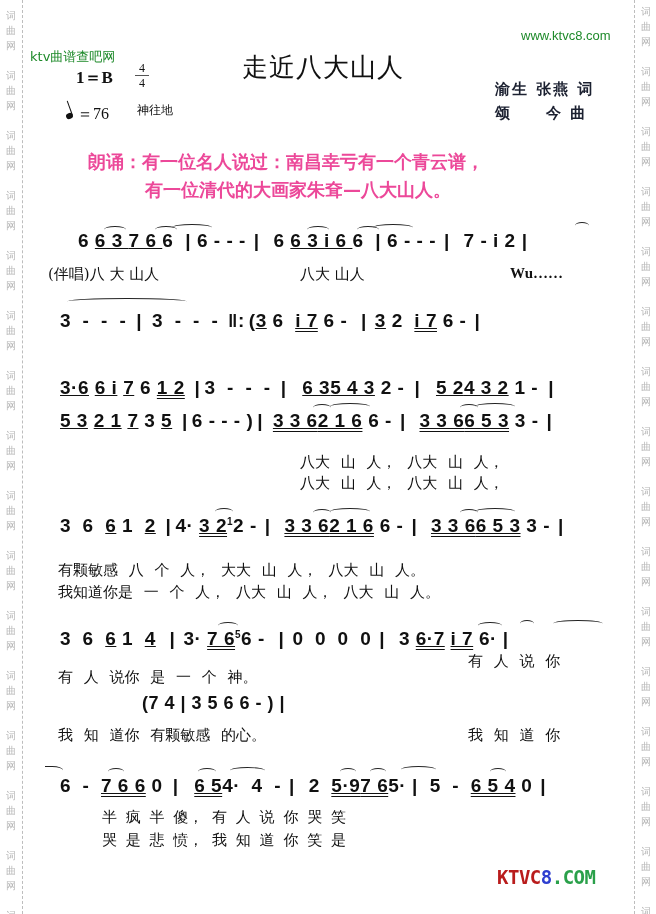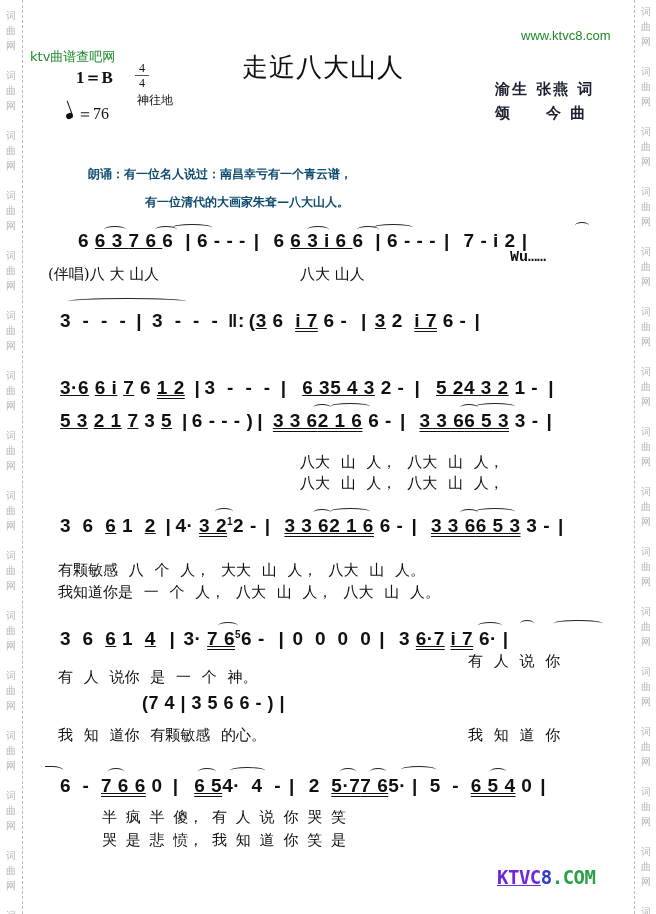--- a/index.html
+++ b/index.html
@@ -12,23 +12,23 @@
   .abs { position:absolute; white-space:nowrap; }
   .site-left { left:30px; top:32px; font-size:13px; color:#1e8a2a;margin-top:16px; }
   .site-right { left:521px; top:28px; font-size:13px; color:#1e8a2a; font-family:"Liberation Sans", sans-serif; }
   .title { left:242px; top:50px; font-size:26px; color:#111; letter-spacing:1px; }
   .key { left:76px; top:66px; font-size:17px; font-weight:bold; font-family:"Liberation Serif", serif; }
   .timesig { left:135px; top:62px; width:14px; text-align:center; font-size:12px; font-family:"Liberation Serif", serif; line-height:12px; }
   .timesig .bar { border-top:1px solid #555; margin:1px 0; }
   .tempo { left:66px; top:104px; font-size:16px; font-family:"Liberation Serif", serif; }
   .tempo .note { display:inline-block; width:7px; height:6px; background:#111; border-radius:50%; transform:rotate(-20deg); position:relative; margin-right:4px; }
   .tempo .note:after { content:""; position:absolute; right:0; bottom:3px; width:1.5px; height:15px; background:#111; }
-  .style { left:137px; top:92px; font-size:12px; }
+  .style { left:137px; top:102px; font-size:12px; }
   .credit { left:495px; font-size:15px; font-weight:bold; color:#1b2030; letter-spacing:2px; font-family:"DejaVu Serif", serif; }
-  .recite { font-size:12px; font-weight:bold; font-family:"DejaVu Serif", serif; color:#0c4a6e;margin-top:16px; }
+  .recite { font-size:18px; font-weight:bold; font-family:"DejaVu Serif", serif; color:#ec4899; }
   .score-line { font-family:"Liberation Sans", sans-serif; font-weight:bold; font-size:19px; color:#111; letter-spacing:0.5px; }
   .lyric { font-size:15px; font-family:"DejaVu Serif", serif; color:#111; }
   .ul { text-decoration:underline; }
   .dul { text-decoration:underline double; }
   .slur { position:absolute; border-top:1.3px solid #222; border-radius:50% 50% 0 0; height:6px; }
   .logo { left:497px; top:866px; font-size:19px; font-family:"DejaVu Sans Mono", monospace; font-weight:bold; letter-spacing:-0.5px; }
 </style>
 </head>
 <body>
 
@@ -156,21 +156,21 @@
 </div>
 <div class="slur" style="left:104px; top:226px; width:22px;"></div>
 <div class="slur" style="left:155px; top:226px; width:22px;"></div>
 <div class="slur" style="left:172px; top:224px; width:40px;"></div>
 <div class="slur" style="left:307px; top:226px; width:22px;"></div>
 <div class="slur" style="left:357px; top:226px; width:22px;"></div>
 <div class="slur" style="left:373px; top:224px; width:40px;"></div>
 <div class="slur" style="left:575px; top:222px; width:14px;"></div>
 <div class="abs lyric" style="left:48px; top:265px;">(伴唱)八 大  山人</div>
 <div class="abs lyric" style="left:300px; top:265px;text-align:right;">八大  山人</div>
-<div class="abs lyric" style="left:510px; top:249px; font-family:Liberation Mono, monospace; font-weight:bold;">Wu……</div>
+<div class="abs lyric" style="left:510px; top:265px; font-family:Liberation Serif, serif; font-weight:bold;">Wu……</div>
 
 <div class="slur" style="left:67px; top:298px; width:120px;"></div>
 <div class="abs score-line" style="left:60px; top:310px;">
   <span>3 &nbsp;- &nbsp;- &nbsp;-</span><span style="margin:0 10px;">|</span><span>3 &nbsp;- &nbsp;- &nbsp;-</span>
   <span style="margin:0 4px;">‖:</span><span>(</span><span class="ul">3</span><span> 6 &nbsp;</span><span class="dul">i 7</span><span> 6 -</span>
   <span style="margin:0 8px;">|</span><span class="ul">3</span><span> 2 &nbsp;</span><span class="dul">i 7</span><span> 6 -</span><span style="margin-left:8px;">|</span>
 </div>
 
 <div class="abs score-line" style="left:60px; top:377px;">
   <span class="ul">3·6</span> <span class="ul">6 i</span> <span class="ul">7</span> 6 <span class="dul">1 2</span>
@@ -219,26 +219,26 @@
 <div class="abs lyric" style="left:58px; top:668px; word-spacing:6px;">有 人 说你 是  一  个   神。</div>
 <div class="abs lyric" style="left:468px; top:652px; word-spacing:6px;">有  人  说  你</div>
 <div class="abs score-line" style="left:142px; top:693px; font-size:18px;">(7 4 | 3 5  6 6 - ) |</div>
 <div class="abs lyric" style="left:58px; top:726px; word-spacing:6px;text-align:right;">我 知 道你 有颗敏感  的心。</div>
 <div class="abs lyric" style="left:468px; top:726px; word-spacing:6px;">我  知  道  你</div>
 
 <div class="slur" style="left:45px; top:766px; width:18px; border-radius:0 60% 0 0;"></div>
 <div class="abs score-line" style="left:60px; top:775px;">
   6 &nbsp;- &nbsp;<span class="dul">7 6 6</span> 0<span style="margin:0 10px;">|</span>
   <span class="dul">6 5</span>4· &nbsp;4 &nbsp;-<span style="margin:0 8px;">|</span>
-  2 &nbsp;<span class="dul">5·7</span><span class="dul">7 6</span>5·<span style="margin:0 6px;">|</span>
+  2 &nbsp;<span class="dul">5·9</span><span class="dul">7 6</span>5·<span style="margin:0 6px;">|</span>
   5 &nbsp;- &nbsp;<span class="dul">6 5 4</span> 0<span style="margin-left:8px;">|</span>
 </div>
 <div class="slur" style="left:108px; top:768px; width:16px;"></div>
 <div class="slur" style="left:198px; top:768px; width:18px;"></div>
 <div class="slur" style="left:230px; top:767px; width:35px;"></div>
 <div class="slur" style="left:340px; top:768px; width:16px;"></div>
 <div class="slur" style="left:370px; top:768px; width:16px;"></div>
 <div class="slur" style="left:401px; top:766px; width:35px;"></div>
 <div class="slur" style="left:490px; top:768px; width:16px;"></div>
 <div class="abs lyric" style="left:102px; top:808px; word-spacing:4px;text-align:center;">半  疯    半  傻，      有  人  说  你        哭 笑</div>
 <div class="abs lyric" style="left:102px; top:831px; word-spacing:4px;">哭  是    悲  愤，      我  知  道  你        笑 是</div>
 
-<div class="abs logo"><span style="color:#6d28d9;text-decoration:underline;">KTVC</span><span style="color:#2e3fd0;">8</span><span style="color:#2aa04a;">.COM</span></div>
+<div class="abs logo"><span style="color:#b91c1c;">KTVC</span><span style="color:#2e3fd0;">8</span><span style="color:#2aa04a;">.COM</span></div>
 
 </body></html>

